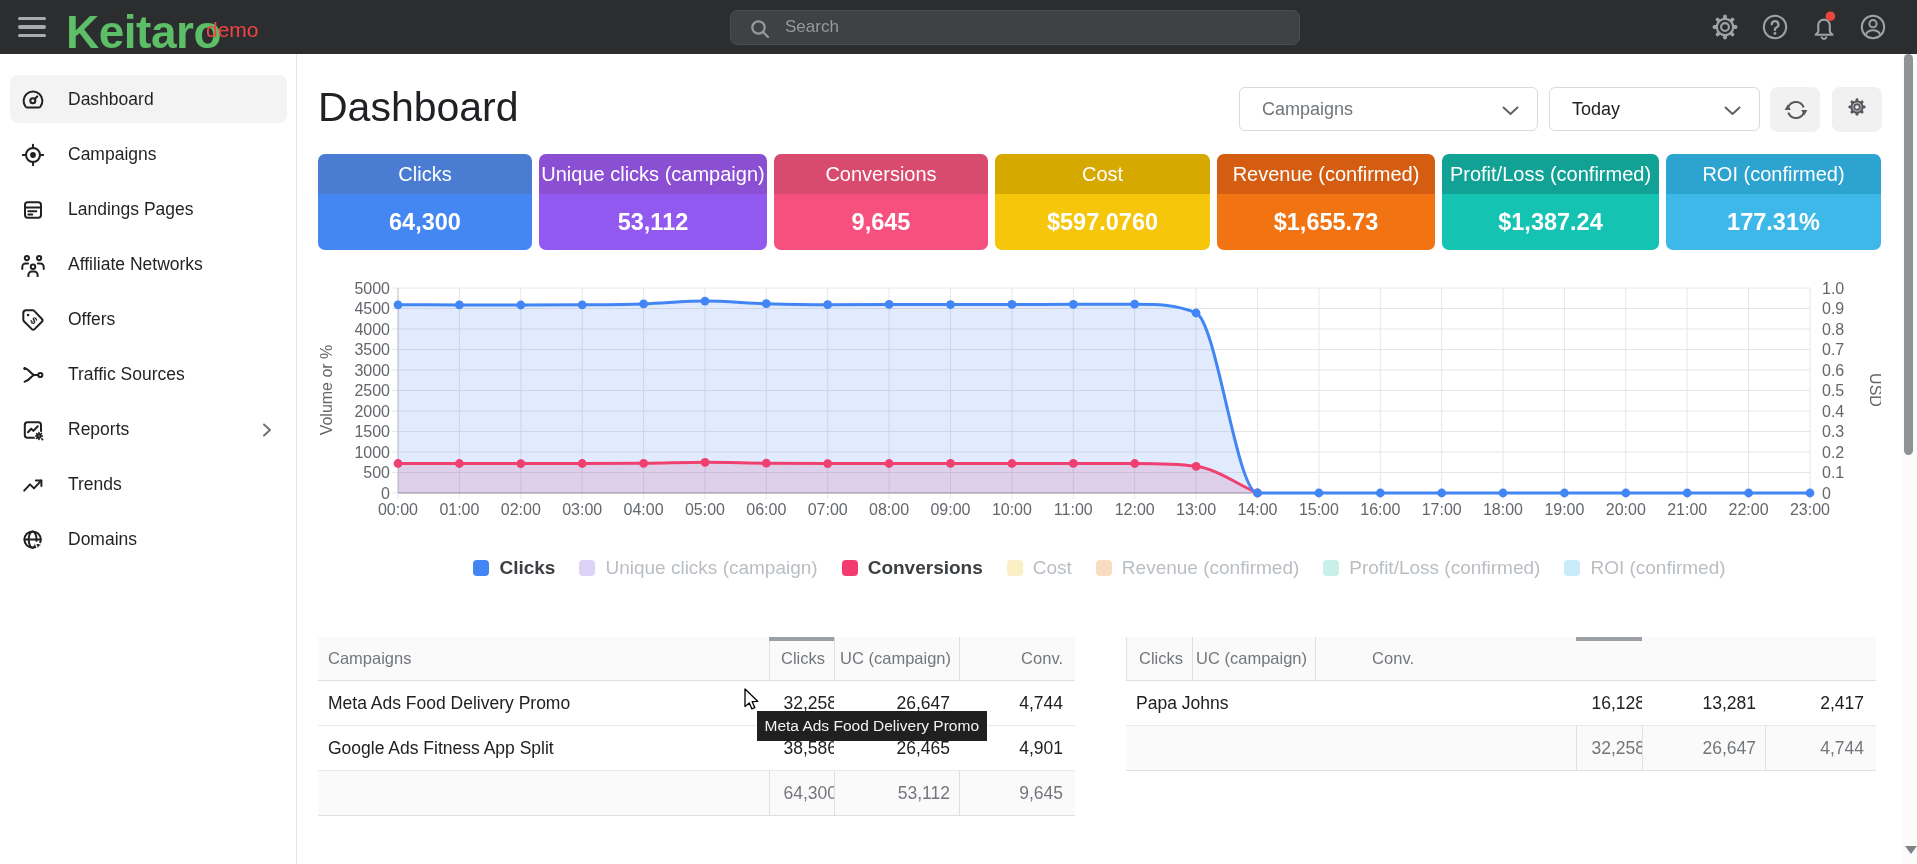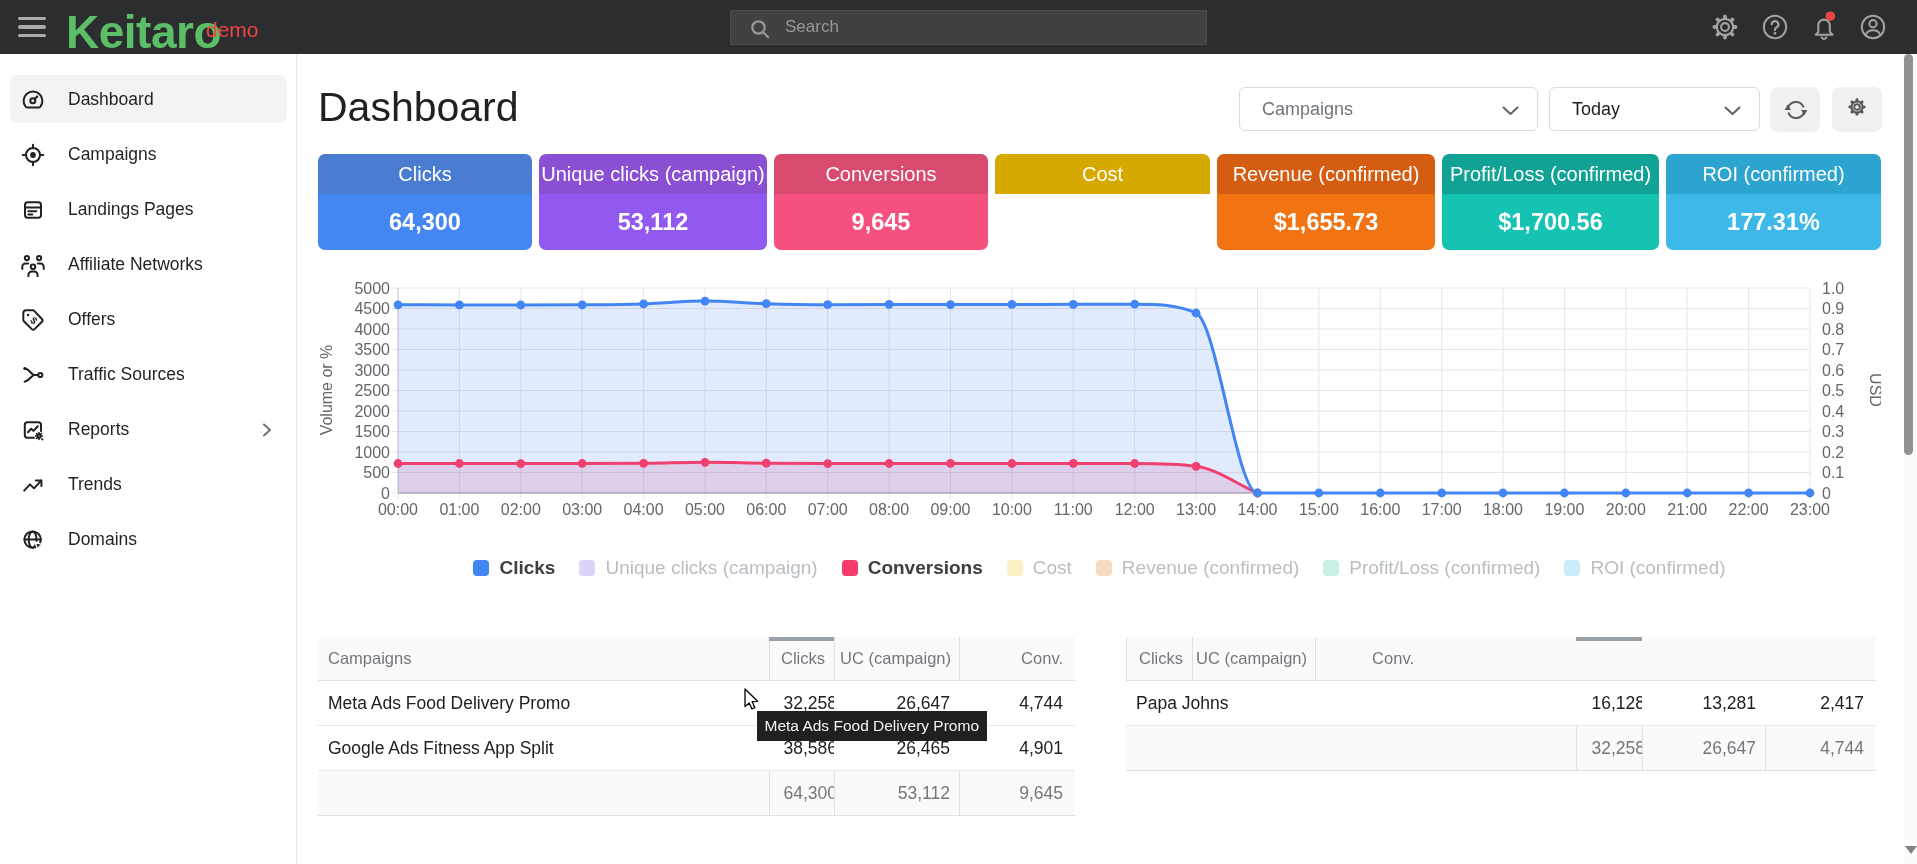--- a/index.html
+++ b/index.html
@@ -3,21 +3,21 @@
 <style>
 *{margin:0;padding:0;box-sizing:border-box}
 html,body{width:1917px;height:864px;overflow:hidden;background:#fff;
  font-family:"Liberation Sans",sans-serif;-webkit-font-smoothing:antialiased}
 
 #topbar{position:absolute;left:0;top:0;width:1917px;height:54px;background:#2b2d2f}
 #burger{position:absolute;left:18px;top:17px;width:28px;height:20px}
 #burger div{height:3.4px;background:#a9abad;border-radius:2px;margin-bottom:4.9px}
 #logo{position:absolute;left:66px;top:5px;font-size:46px;font-weight:bold;color:#5cbe66;letter-spacing:-0.5px}
 #demo{position:absolute;left:206px;top:18px;font-size:21px;color:#ef4444}
-#search{position:absolute;left:730px;top:10px;width:477px;height:35px;background:#3f4142;border-radius:0;border:1px solid #4a4c4d}
+#search{position:absolute;left:730px;top:10px;width:570px;height:35px;background:#3f4142;border-radius:7px;border:1px solid #4a4c4d}
 #search span{position:absolute;left:54px;top:6px;font-size:17px;color:#98999b}
 .topicon{position:absolute;top:13px}
 
 #sbtrack{position:absolute;right:0;top:54px;width:14px;height:810px;background:#fbfbfb}
 #sbthumb{position:absolute;left:1904px;top:54px;width:9px;height:401px;background:#909294;border-radius:4.5px}
 #sbarrow{position:absolute;left:1905px;top:846px;width:0;height:0;border-left:6px solid transparent;border-right:6px solid transparent;border-top:8px solid #808284}
 
 #sidebar{position:absolute;left:0;top:54px;width:297px;height:810px;background:#fff;border-right:1px solid #e4e4e4}
 .sbitem{position:absolute;left:0;width:297px;height:55px}
 .sbactive{position:absolute;left:10px;top:21px;width:277px;height:48px;background:#f3f3f3;border-radius:8px}
@@ -230,28 +230,29 @@
 <div class="card" style="width:228px">
       <div class="t" style="background:#8a4fd3">Unique clicks (campaign)</div>
       <div class="v" style="background:#9159f0">53,112</div>
     </div>
 <div class="card" style="width:214px">
       <div class="t" style="background:#d84a6e">Conversions</div>
       <div class="v" style="background:#f6517e">9,645</div>
     </div>
 <div class="card" style="width:215px">
       <div class="t" style="background:#d6a900">Cost</div>
+      <div class="v" style="background:#f6c60b">$597.0760</div>
     </div>
 <div class="card" style="width:218px">
       <div class="t" style="background:#d55d11">Revenue (confirmed)</div>
       <div class="v" style="background:#f17311">$1,655.73</div>
     </div>
 <div class="card" style="width:217px">
       <div class="t" style="background:#11a295">Profit/Loss (confirmed)</div>
-      <div class="v" style="background:#14c3b1">$1,700.56</div>
+      <div class="v" style="background:#14c3b1">$1,387.24</div>
     </div>
 <div class="card" style="width:215px">
       <div class="t" style="background:#2da3cf">ROI (confirmed)</div>
       <div class="v" style="background:#3eb8e8">177.31%</div>
     </div>
 </div>
 <svg id="chart" style="position:absolute;left:318px;top:270px" width="1563" height="320" viewBox="0 0 1563 320" font-family="Liberation Sans">
 <g stroke="#e6e6e6" stroke-width="1">
 <line x1="80" y1="223.0" x2="1492" y2="223.0"></line>
 <line x1="80" y1="202.5" x2="1492" y2="202.5"></line>

